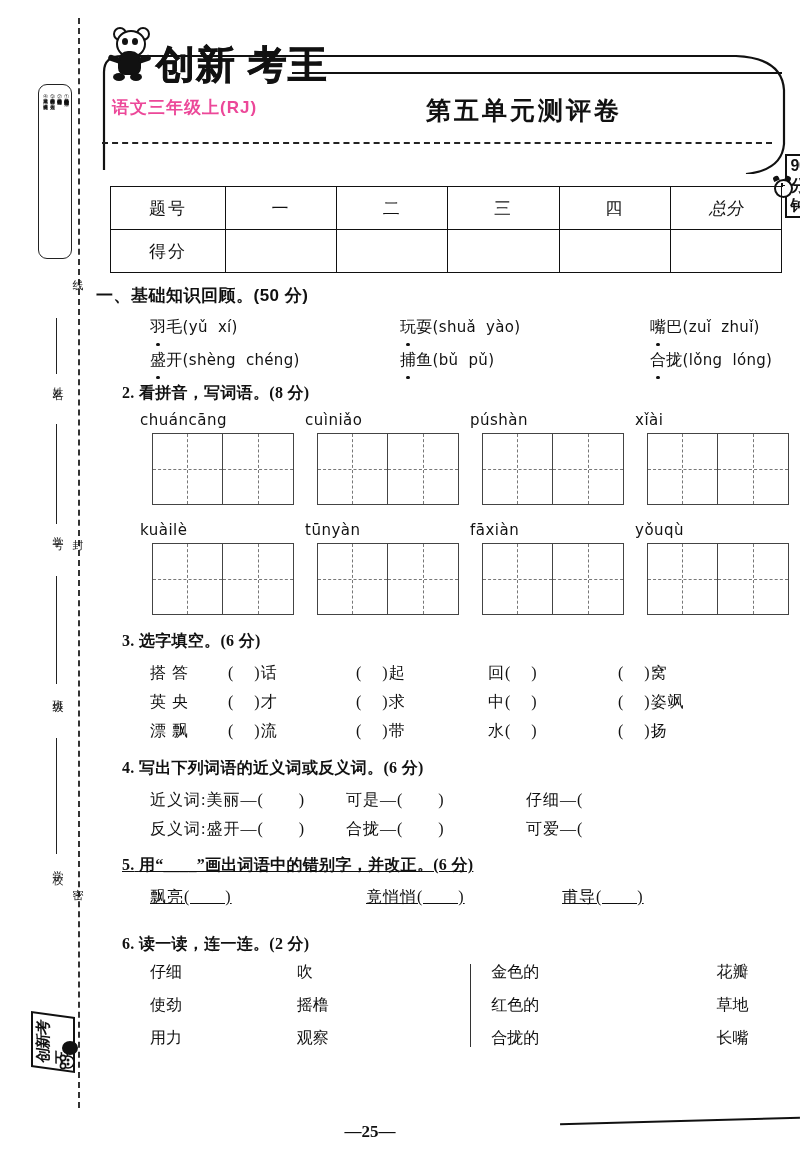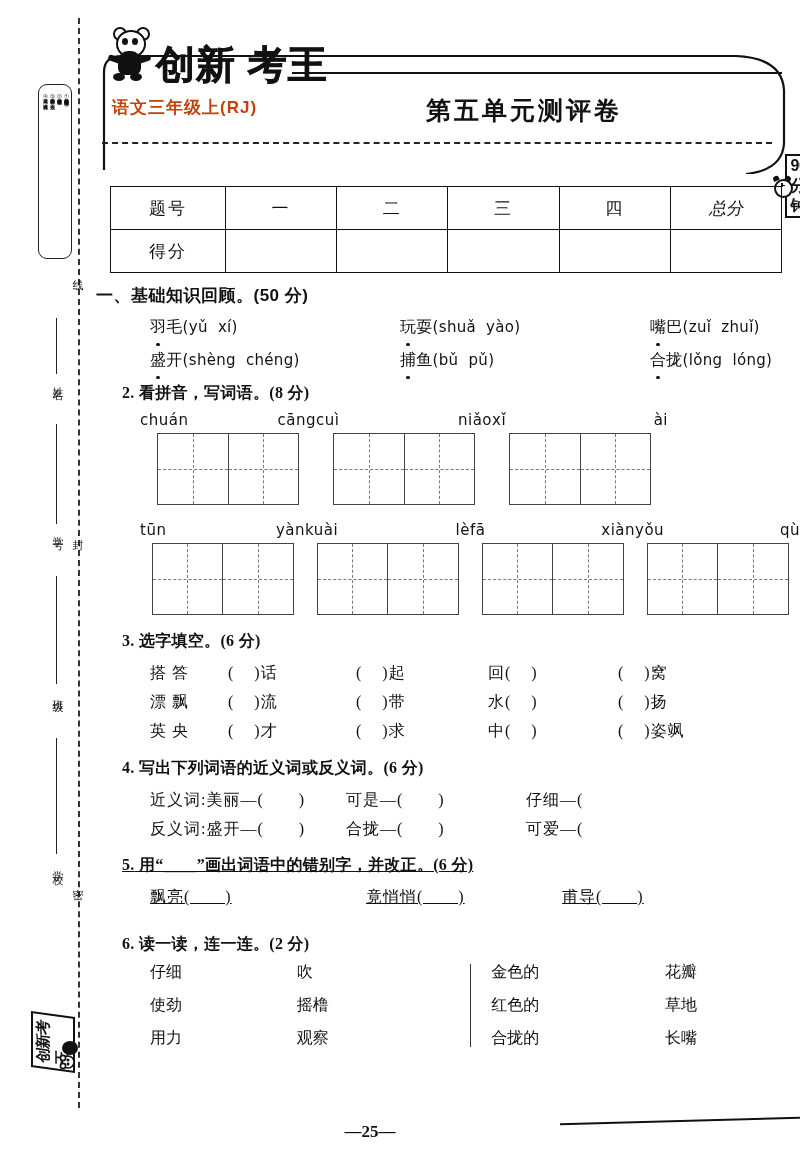--- a/index.html
+++ b/index.html
@@ -187,21 +187,21 @@
     line-height: 1;
     padding-bottom: 4px;
   }
   #brand-sub {
     position: absolute;
     left: 16px; top: 72px;
     font-family: "Liberation Sans", sans-serif;
     font-size: 17px;
     font-weight: bold;
     letter-spacing: 1px;
-    color: #c2410c;
+    color: #ec4899;
   }
   #banner-rule {
     position: absolute;
     left: 196px; top: 48px;
     width: 490px; height: 0;
     border-top: 2.5px solid #111;
   }
   #paper-title {
     position: absolute;
     left: 330px; top: 70px;
@@ -342,22 +342,21 @@
   .pin-item.w2 { width: 250px; }
 
   
   .grid-row {
     display: flex;
     margin-bottom: 16px;
   }
   .grid-cell-group { width: 176px; }
   .grid-py {
     display: flex;
-    justify-content: space-between;
-    gap: 16px;
+    justify-content: flex-start;
     font-family: "DejaVu Sans", sans-serif;
     font-size: 15px;
     margin-bottom: 4px;
     letter-spacing: 0.5px;
   }
   .tianzige {
     display: flex;
     width: 142px; height: 72px;
     border: 1.4px solid #444;
     box-sizing: border-box;
@@ -405,21 +404,21 @@
   .match-col {
     display: flex;
     flex-direction: column;
     gap: 12px;
     font-size: 16px;
     font-family: "Liberation Serif", serif;
   }
   .mc1 { width: 152px; }
   .mc2 { width: 180px; }
   .mc3 { width: 180px; }
-  .mc4 { width: 140px; }
+  .mc4 { width: 140px; text-align: center; }
   #match-div {
     width: 0;
     border-left: 1.4px solid #333;
     margin: 2px 20px 2px 0;
   }
 
   
   #page-num {
     position: absolute;
     left: 0; right: 0; bottom: 10px;
@@ -600,45 +599,55 @@
             <span>cuì</span>
             <span>niǎo</span>
           </div>
           <div class="tianzige">
               <div class="tz-half"></div>
               <div class="tz-half"></div>
             </div>
         </div>
         <div class="grid-cell-group">
           <div class="grid-py">
+            <span>pú</span>
+            <span>shàn</span>
+          </div>
+          <div class="tianzige">
+              <div class="tz-half"></div>
+              <div class="tz-half"></div>
+            </div>
+        </div>
+        <div class="grid-cell-group">
+          <div class="grid-py">
             <span>xǐ</span>
             <span>ài</span>
           </div>
           <div class="tianzige">
               <div class="tz-half"></div>
               <div class="tz-half"></div>
             </div>
         </div>
       </div>
 
       <div class="grid-row">
         <div class="grid-cell-group">
           <div class="grid-py">
+            <span>kuài</span>
+            <span>lè</span>
+          </div>
+          <div class="tianzige">
+              <div class="tz-half"></div>
+              <div class="tz-half"></div>
+            </div>
+        </div>
+        <div class="grid-cell-group">
+          <div class="grid-py">
             <span>tūn</span>
             <span>yàn</span>
-          </div>
-          <div class="tianzige">
-              <div class="tz-half"></div>
-              <div class="tz-half"></div>
-            </div>
-        </div>
-        <div class="grid-cell-group">
-          <div class="grid-py">
-            <span>kuài</span>
-            <span>lè</span>
           </div>
           <div class="tianzige">
               <div class="tz-half"></div>
               <div class="tz-half"></div>
             </div>
         </div>
         <div class="grid-cell-group">
           <div class="grid-py">
             <span>fā</span>
             <span>xiàn</span>
@@ -671,32 +680,32 @@
       <table class="tbl-plain">
         <tbody>
             <tr>
           <td class="cand">搭&nbsp;答</td>
           <td style="width:128px;">(&nbsp;&nbsp;&nbsp;&nbsp;)话</td>
           <td style="width:132px;">(&nbsp;&nbsp;&nbsp;&nbsp;)起</td>
           <td style="width:130px;">回(&nbsp;&nbsp;&nbsp;&nbsp;)</td>
           <td>(&nbsp;&nbsp;&nbsp;&nbsp;)窝</td>
         </tr>
         <tr>
+          <td class="cand">英&nbsp;央</td>
+          <td>(&nbsp;&nbsp;&nbsp;&nbsp;)才</td>
+          <td>(&nbsp;&nbsp;&nbsp;&nbsp;)求</td>
+          <td>中(&nbsp;&nbsp;&nbsp;&nbsp;)</td>
+          <td>(&nbsp;&nbsp;&nbsp;&nbsp;)姿飒</td>
+        </tr>
+        <tr>
           <td class="cand">漂&nbsp;飘</td>
           <td>(&nbsp;&nbsp;&nbsp;&nbsp;)流</td>
           <td>(&nbsp;&nbsp;&nbsp;&nbsp;)带</td>
           <td>水(&nbsp;&nbsp;&nbsp;&nbsp;)</td>
           <td>(&nbsp;&nbsp;&nbsp;&nbsp;)扬</td>
-        </tr>
-        <tr>
-          <td class="cand">英&nbsp;央</td>
-          <td>(&nbsp;&nbsp;&nbsp;&nbsp;)才</td>
-          <td>(&nbsp;&nbsp;&nbsp;&nbsp;)求</td>
-          <td>中(&nbsp;&nbsp;&nbsp;&nbsp;)</td>
-          <td>(&nbsp;&nbsp;&nbsp;&nbsp;)姿飒</td>
         </tr>
       </tbody>
         </table>
     </div>
   </div>
 
   <div class="q" style="margin-top:12px;">
     <div class="q-title">
       <span class="q-num">4.</span>
       <span>写出下列词语的近义词或反义词。(6 分)</span>

